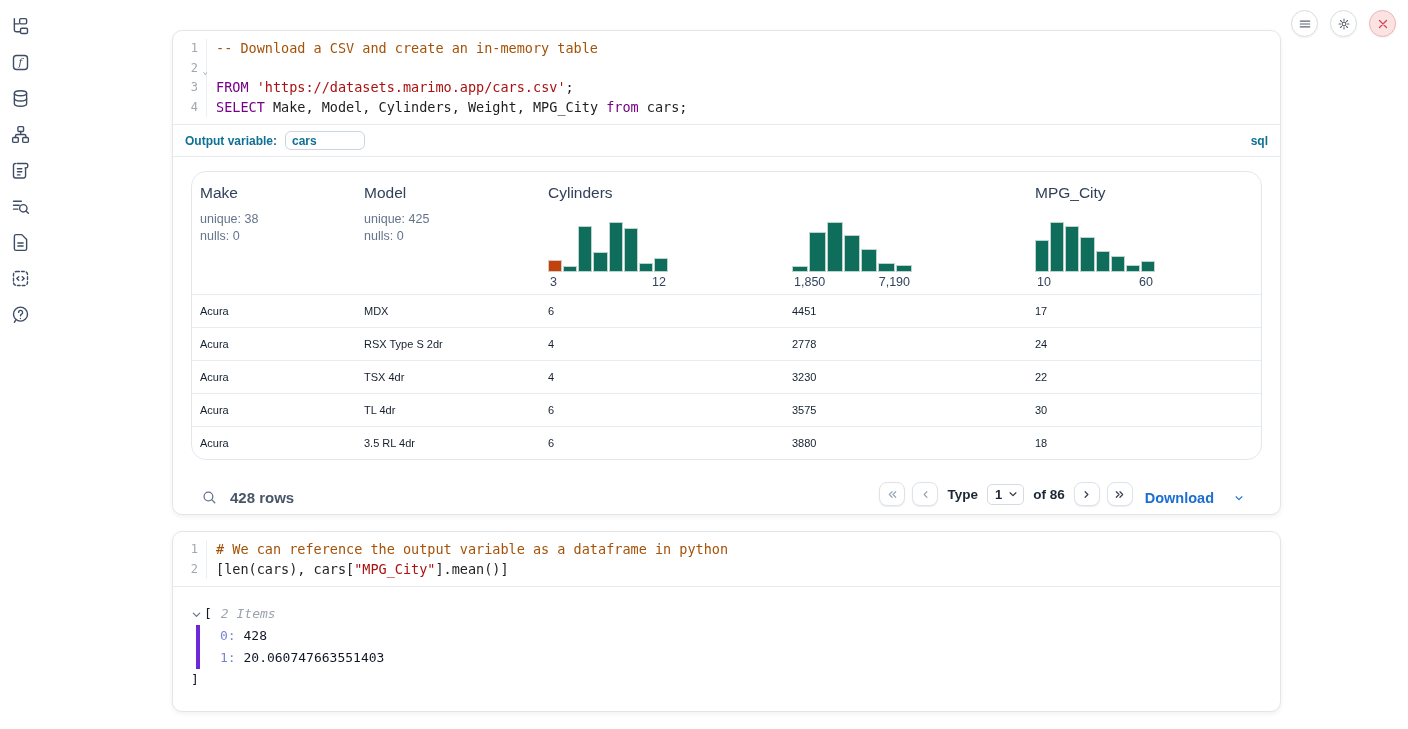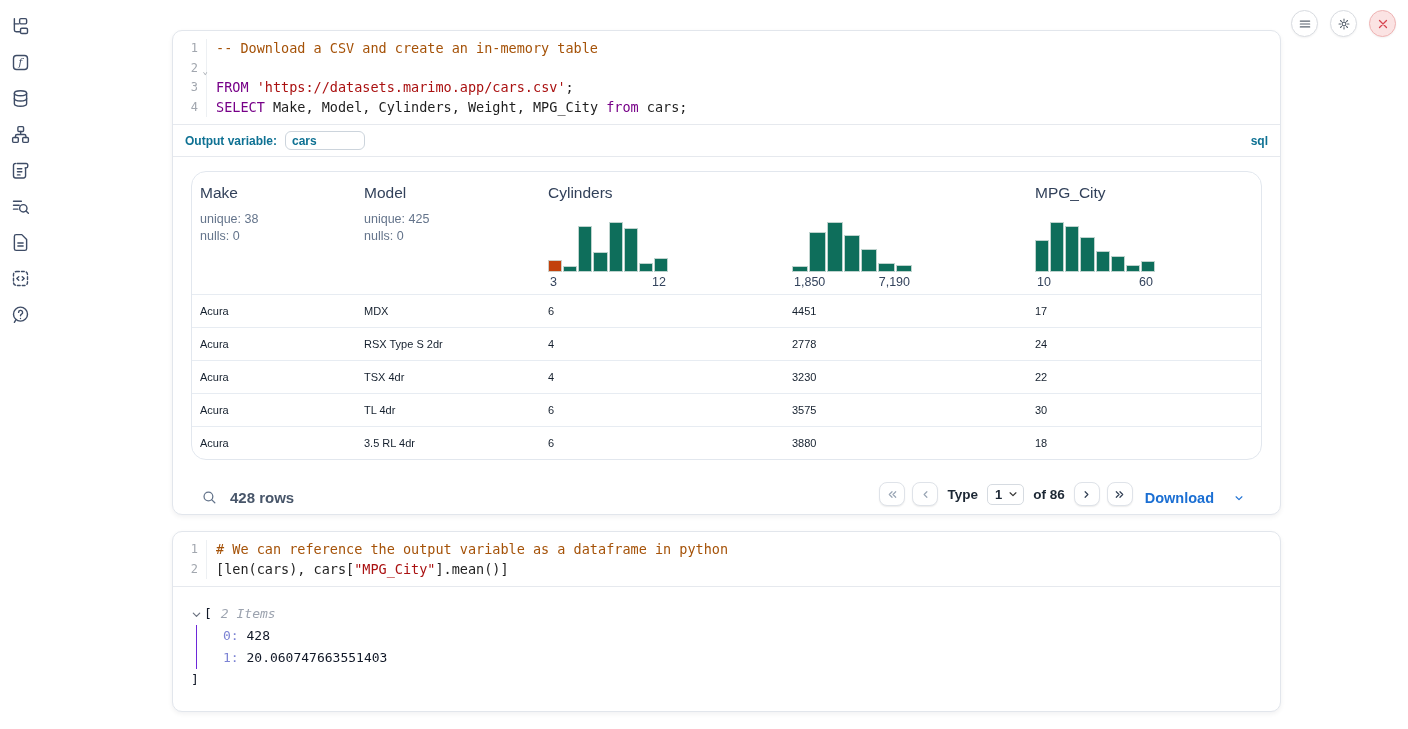--- a/index.html
+++ b/index.html
@@ -88,21 +88,21 @@
              align-items:center; gap:20px; cursor:pointer; }
   .download-link svg { width:10px; height:10px; }
 
   
   .tree-area { padding:16px 0 0 18px; font-family:"DejaVu Sans Mono","Liberation Mono",monospace;
              font-size:13px; line-height:22px; color:#111827; }
   .tree-row1 { display:flex; align-items:center; gap:2px; }
   .tree-caret { color:#6b7280; display:flex; cursor:pointer; }
   .tree-caret svg { width:11px; height:11px; }
   .tree-items-label { color:#9ca3af; font-style:italic; margin-left:7px; }
-  .tree-entries { margin-left:5px; border-left:1px solid #6d28d9; padding-left:26px; }
+  .tree-entries { margin-left:5px; border-left:4px solid #6d28d9; padding-left:20px; }
   .tree-key { color:#7c83d4; }
   .tree-close { margin-left:0; }
 </style>
 </head>
 <body>
 
 <nav class="sidebar" id="sidebar-root">
     <button class="sb-btn">
       <svg viewBox="0 0 24 24" fill="none" stroke="currentColor" stroke-width="1.6" stroke-linecap="round" stroke-linejoin="round">
         <path d="M5 3v13a2 2 0 0 0 2 2h4"></path>

